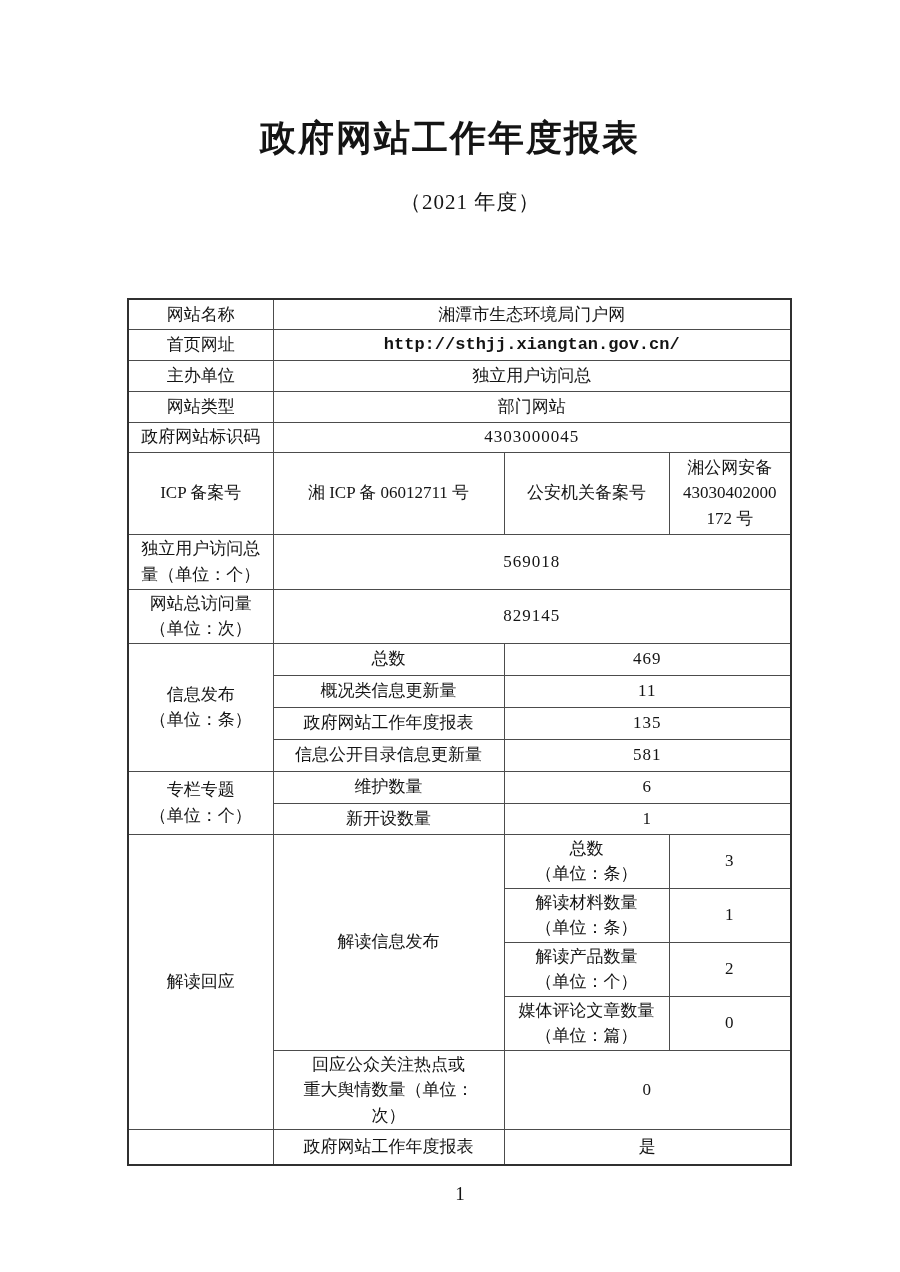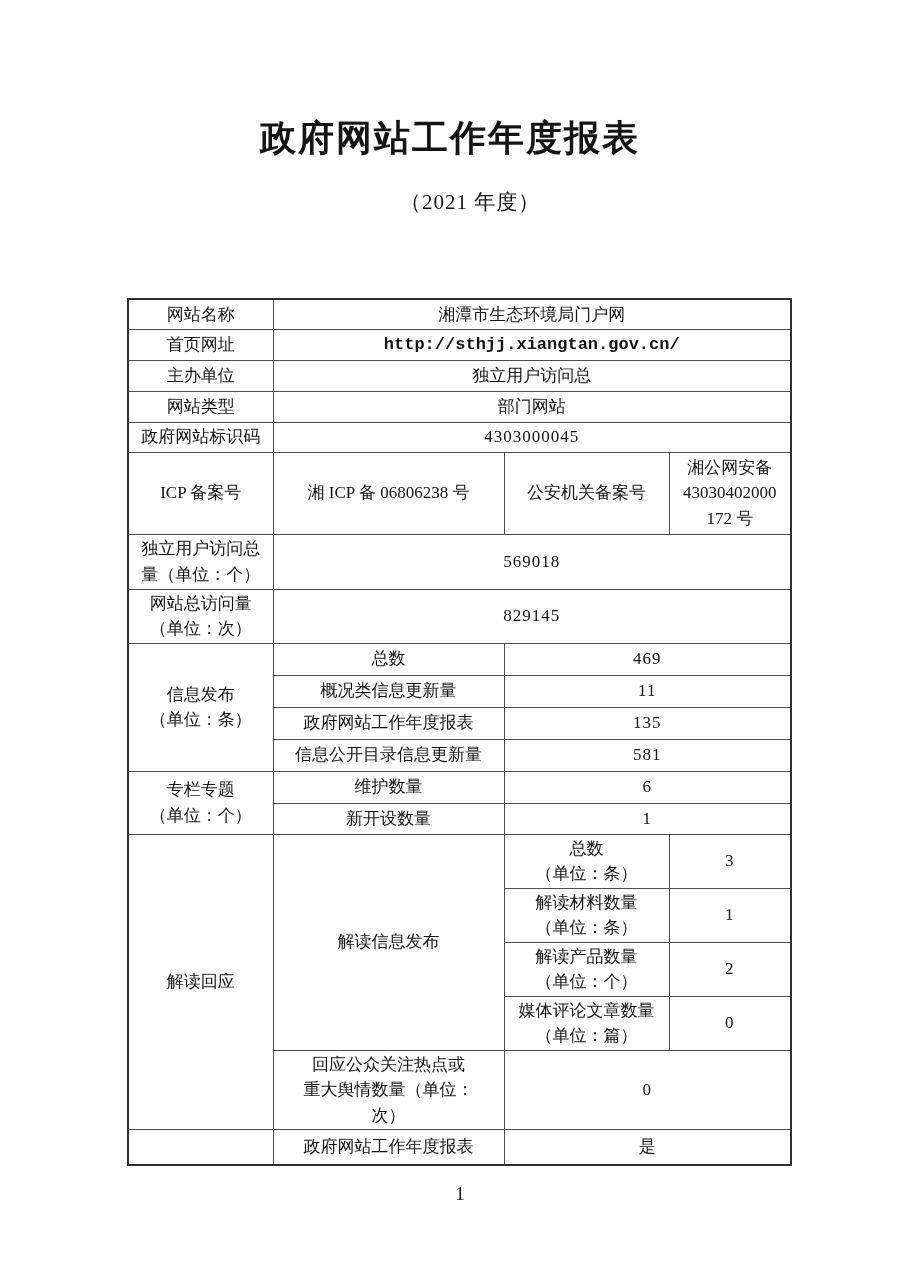--- a/index.html
+++ b/index.html
@@ -126,21 +126,21 @@
       <td colspan="3">部门网站</td>
     </tr>
 
     <tr style="height:30px">
       <td>政府网站标识码</td>
       <td colspan="3" class="num">4303000045</td>
     </tr>
 
     <tr style="height:82px">
       <td>ICP 备案号</td>
-      <td>湘 ICP 备 06806238 号</td>
+      <td>湘 ICP 备 06012711 号</td>
       <td>公安机关备案号</td>
       <td class="small-pack">湘公网安备
 43030402000
 172 号</td>
     </tr>
 
     <tr style="height:55px">
       <td>独立用户访问总
 量（单位：个）</td>
       <td colspan="3" class="num">569018</td>

